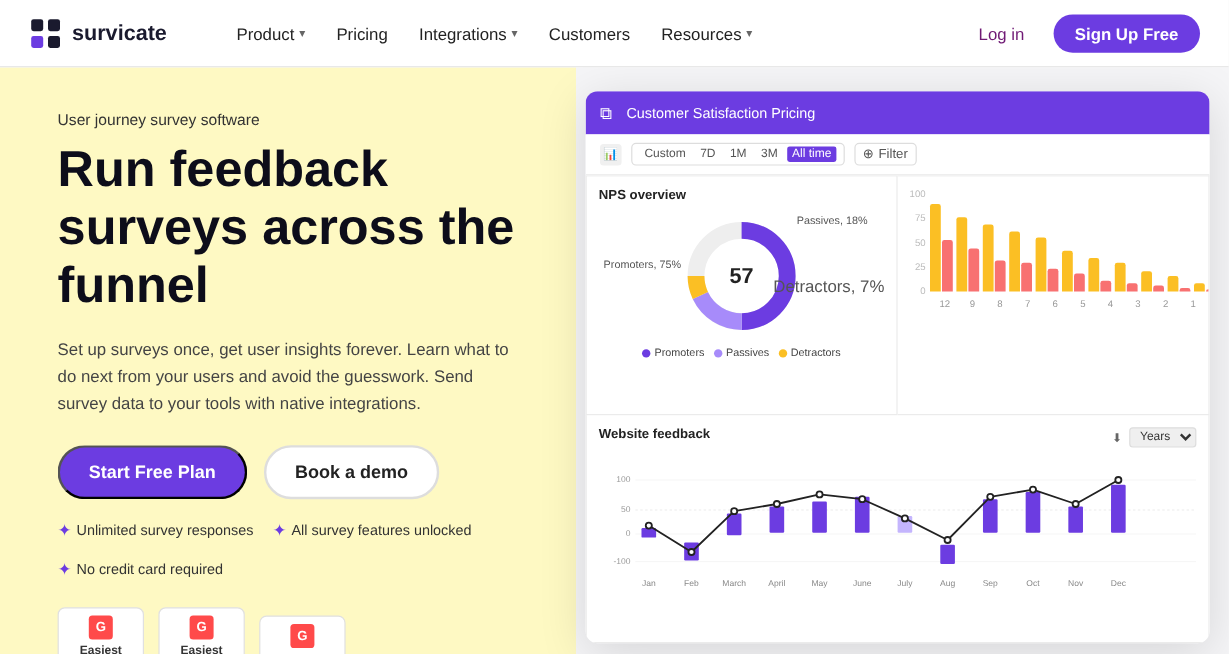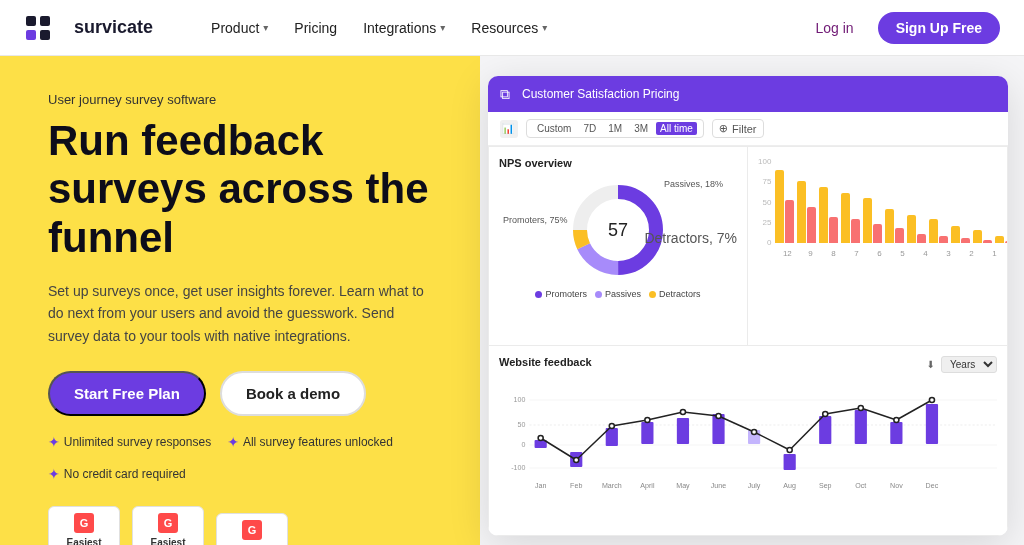--- a/index.html
+++ b/index.html
@@ -19,21 +19,21 @@
       align-items: center;
       padding: 0 24px;
       gap: 32px;
       border-bottom: 1px solid #e8e8e8;
       position: relative;
       z-index: 10;
     }
     .nav-logo {
       display: flex;
       align-items: center;
-      gap: 22px;
+      gap: 8px;
       font-weight: 700;
       font-size: 18px;
       color: #1a1a2e;
       margin-right: 16px;
     }
     .logo-icon {
       width: 28px;
       height: 28px;
     }
     .nav-links {
@@ -83,21 +83,21 @@
       display: flex;
       height: calc(545px - 56px);
       overflow: hidden;
     }
 
     
     .hero-left {
       width: 480px;
       padding: 36px 48px 24px 48px;
       flex-shrink: 0;
-      background: #fde047;
+      background: #fef9c3;
     }
     .hero-tagline {
       font-size: 13px;
       color: #333;
       margin-bottom: 10px;
     }
     .hero-title {
       font-size: 42px;
       font-weight: 800;
       color: #0d0d1a;
@@ -334,21 +334,21 @@
     .donut-svg {
       width: 100px;
       height: 100px;
     }
     .donut-center {
       position: absolute;
       display: flex;
       align-items: center;
       justify-content: center;
       font-size: 18px;
-      font-weight: 400;
+      font-weight: 700;
       color: #222;
     }
     .nps-labels {
       position: absolute;
       width: 100%;
       top: 0;
     }
     .nps-label-promoters {
       position: absolute;
       left: 4px;
@@ -477,20 +477,23 @@
     <div class="nav-link">
       <span>Product</span>
       <span class="chevron">▾</span>
     </div>
     <div class="nav-link">
       <span>Pricing</span>
     </div>
     <div class="nav-link">
       <span>Integrations</span>
       <span class="chevron">▾</span>
+    </div>
+    <div class="nav-link">
+      <span>Customers</span>
     </div>
     <div class="nav-link">
       <span>Resources</span>
       <span class="chevron">▾</span>
     </div>
   </div>
   <div class="nav-actions">
     <div class="btn-login">Log in</div>
     <div class="btn-signup">Sign Up Free</div>
   </div>

